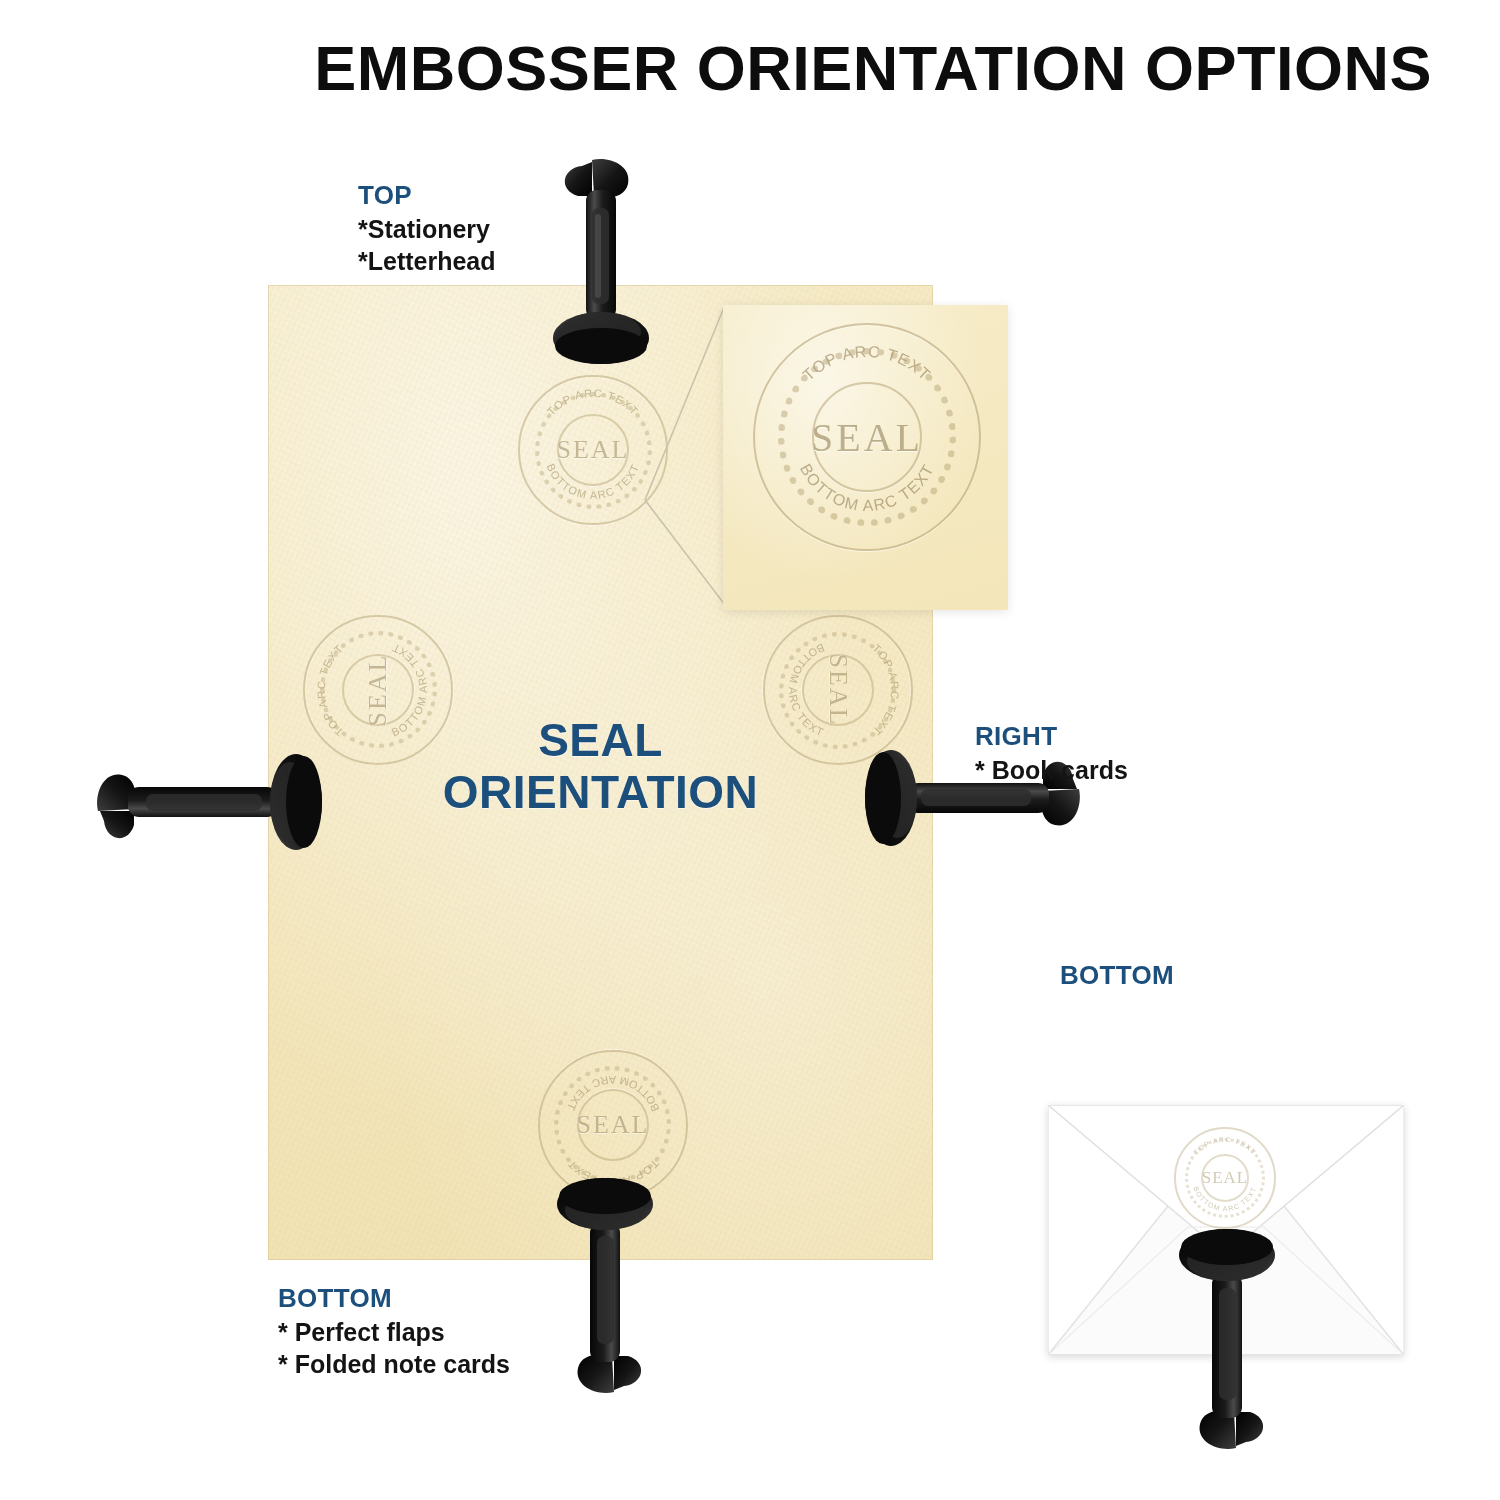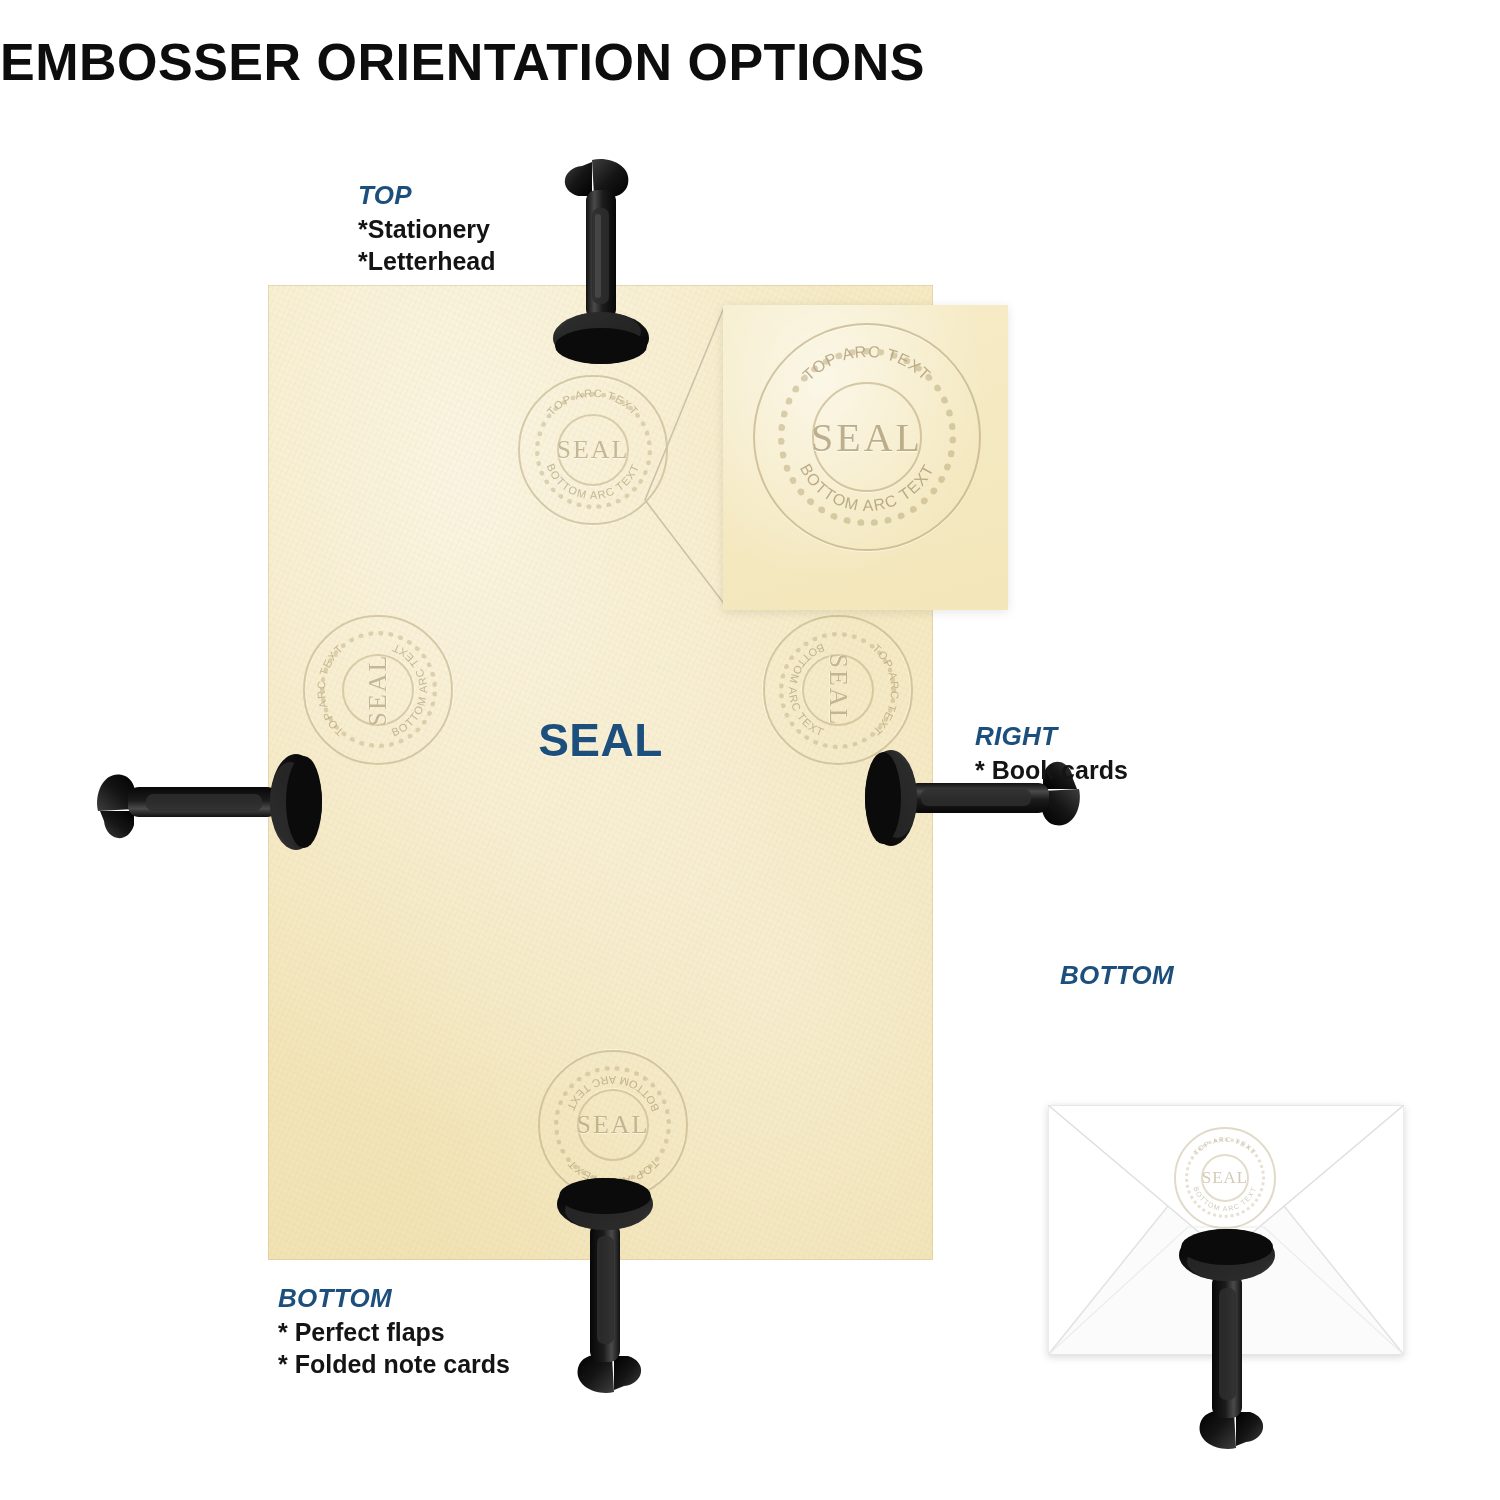--- a/index.html
+++ b/index.html
@@ -9,22 +9,22 @@
     font-family:"Liberation Sans",sans-serif;
     position:relative;
     overflow:hidden;
     -webkit-font-smoothing:antialiased;
   }
   .stage{position:absolute;left:0;top:0;width:1500px;height:1500px;}
 
   
   .title{
     position:absolute;top:32px;left:0;width:1432px;
-    text-align:left;
-    font-size:52px;
+    text-align:right;
+    font-size:63px;
     font-weight:bold;
     letter-spacing:0.5px;
     color:#0d0d0d;
   }
 
   
   .paper{
     position:absolute;
     left:268px;top:285px;width:665px;height:975px;
     background:
@@ -118,21 +118,21 @@
   #seal-zoom .seal-word{font-size:40px;letter-spacing:3px;}
   #seal-zoom .ring-dots{border-width:7px;}
 
   
   .embosser{position:absolute;}
   .embosser svg{display:block;}
 
   
   .callout{position:absolute;}
   .callout .hd{
-    color:#1d4f7c;font-weight:bold;font-size:26px;margin-bottom:2px;letter-spacing:0.3px;font-style:italic;
+    color:#1d4f7c;font-weight:bold;font-size:26px;margin-bottom:2px;letter-spacing:0.3px;
   }
   .callout .ln{
     color:#141414;font-weight:bold;font-size:25px;line-height:1.28;
   }
   #c-top{left:358px;top:180px;}
   #c-left{left:55px;top:700px;}
   #c-right{left:975px;top:721px;}
   #c-bottom{left:278px;top:1283px;}
   #c-bottom-env{left:1060px;top:960px;}
 
@@ -215,20 +215,21 @@
         </defs>
         <text font-size="11"><textPath href="#arcT4" startOffset="50%" text-anchor="middle">TOP ARC TEXT</textPath></text>
         <text font-size="11"><textPath href="#arcB4" startOffset="50%" text-anchor="middle">BOTTOM ARC TEXT</textPath></text>
       </svg>
       <div class="seal-word">SEAL</div>
     </div>
   </div>
 
   <div class="center-label">
     <div>SEAL</div>
+    <div>ORIENTATION</div>
   </div>
 
   <svg class="zoom-lines" viewBox="0 0 420 330">
     <polyline points="5,200 85,5 85,305 5,200" fill="none" stroke="#c9c2ab" stroke-width="1.6"></polyline>
   </svg>
 
   <div class="zoom-box">
     <div class="seal" id="seal-zoom">
       <div class="ring-outer"></div>
       <div class="ring-dots"></div>

